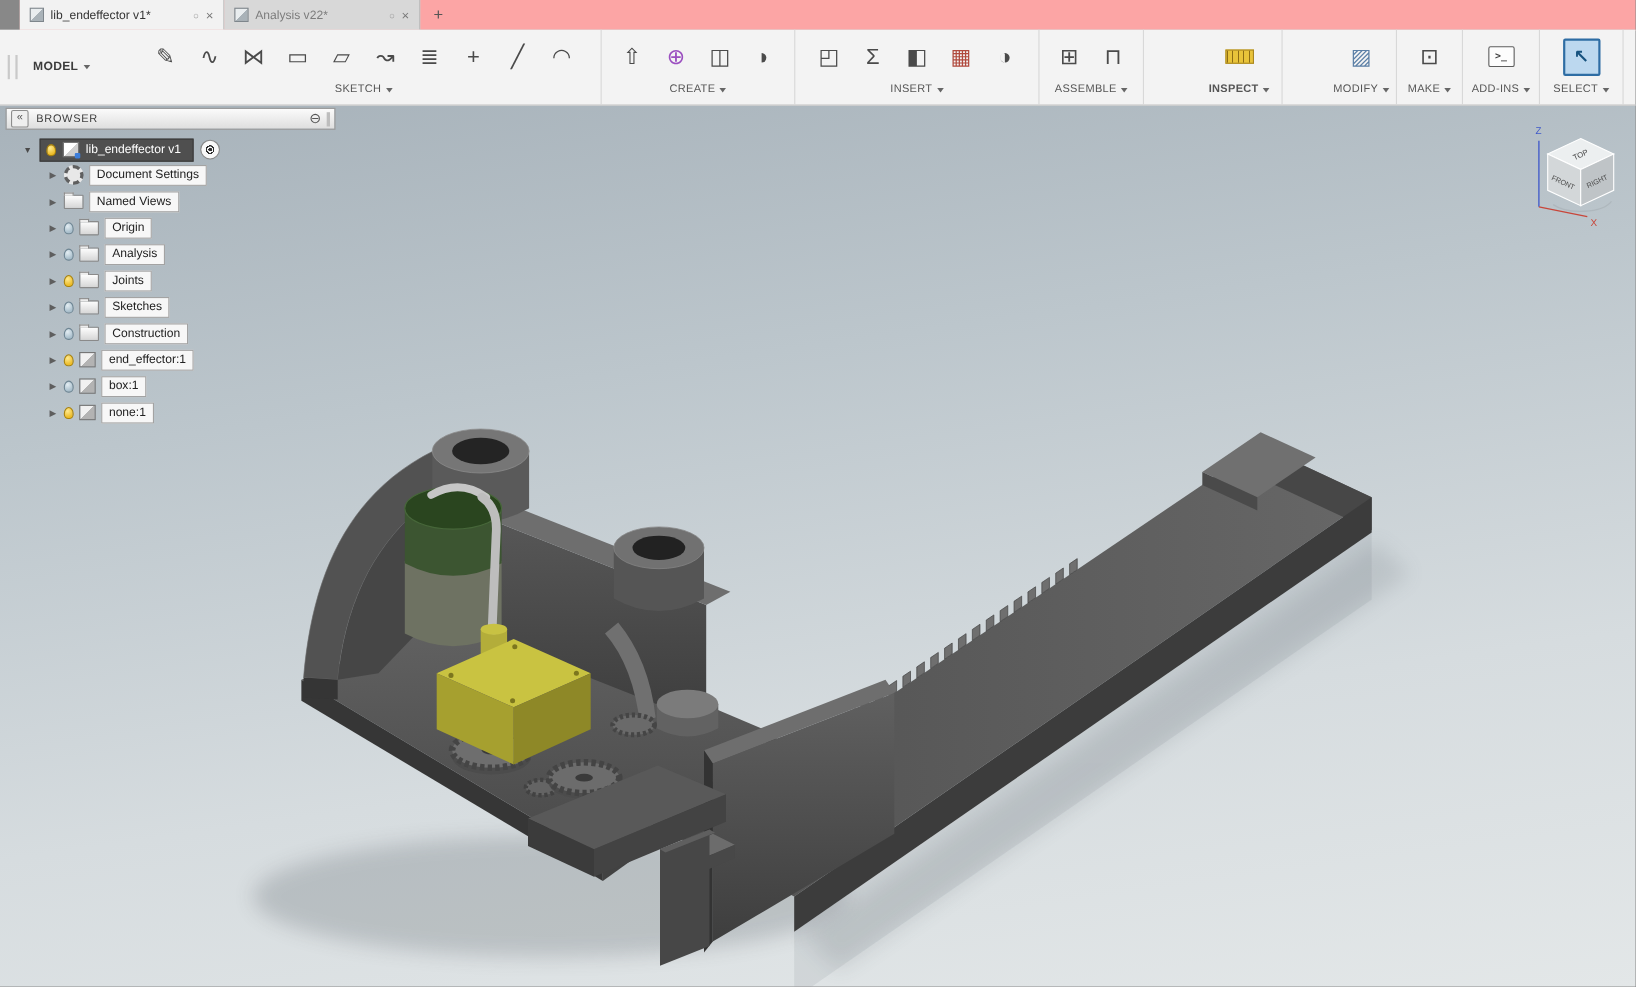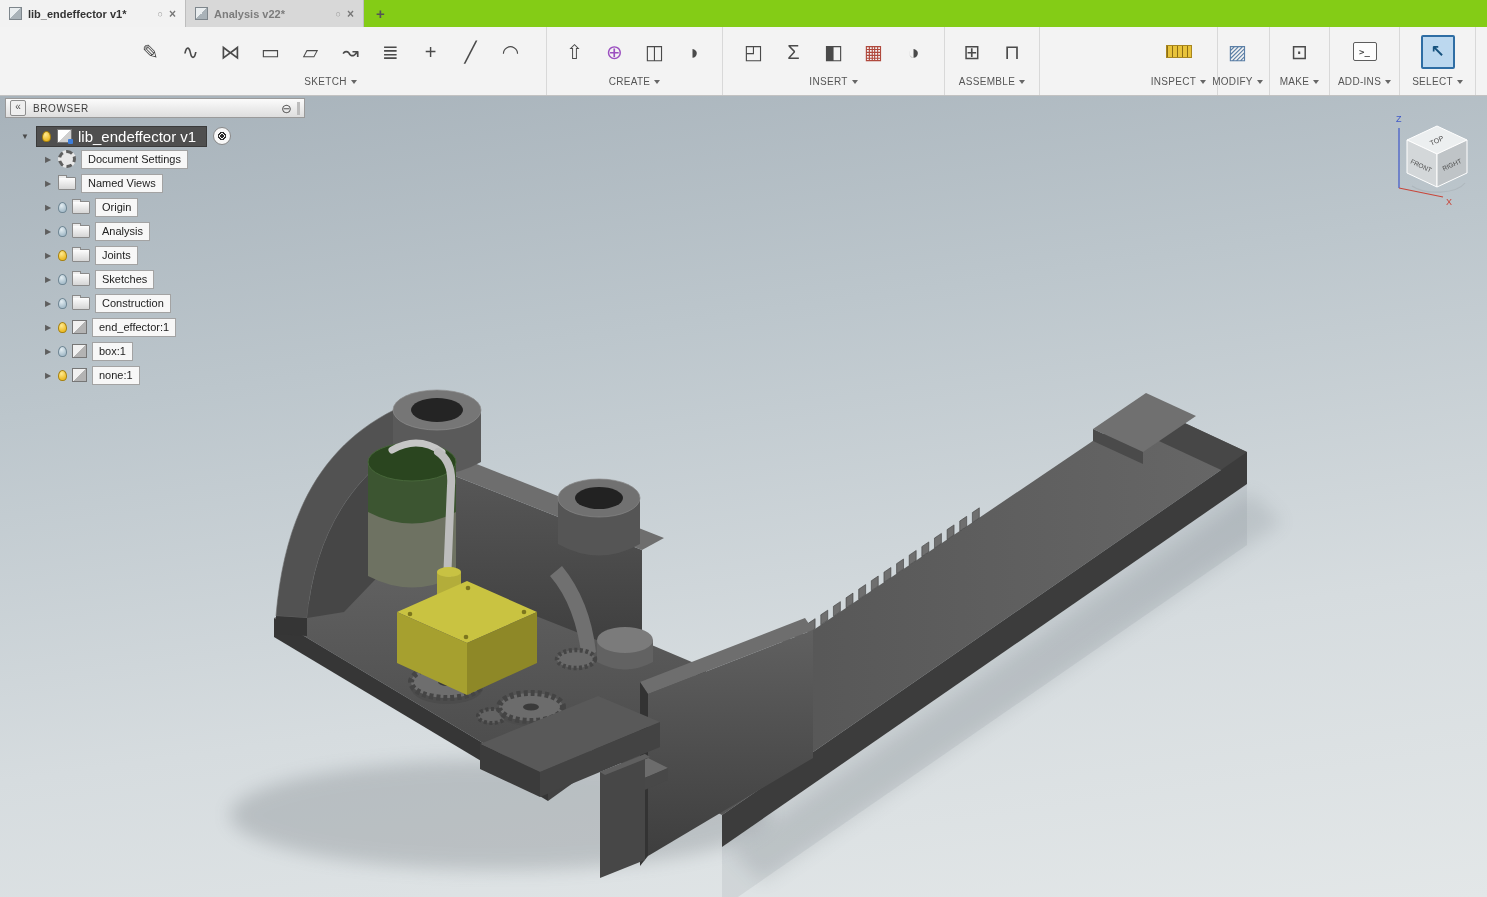--- a/index.html
+++ b/index.html
@@ -4,22 +4,22 @@
 <style>
   html,body{margin:0;padding:0;background:#888;}
   .stage{position:relative;width:1487px;height:897px;overflow:hidden;
          font-family:"Liberation Sans","DejaVu Sans",sans-serif;
          -webkit-font-smoothing:antialiased;}
   
   .canvas{position:absolute;left:0;top:95px;right:0;bottom:0;
           background:linear-gradient(172deg,#a7b2ba 0%,#bcc6cc 32%,#d6dcdf 68%,#e3e7e8 100%);}
   .model-svg{position:absolute;left:0;top:0;width:1487px;height:897px;z-index:1;}
   
-  .tabbar{position:absolute;left:0;top:0;right:0;height:27px;background:#84cc16;
-          border-bottom:1px solid #b5b5b5;display:flex;align-items:stretch;z-index:20;font-weight:bold;}
+  .tabbar{position:absolute;left:18px;top:0;right:0;height:27px;background:#fca5a5;
+          border-bottom:1px solid #b5b5b5;display:flex;align-items:stretch;z-index:20;}
   .tab{display:flex;align-items:center;gap:6px;padding:0 9px;font-size:11px;color:#7c7c7c;
        background:#d8d8d8;border-right:1px solid #bdbdbd;width:178px;box-sizing:border-box;}
   .tab.active{background:#f2f2f2;color:#333;width:186px;}
   .tab-label{white-space:nowrap;overflow:hidden;text-overflow:ellipsis;flex:1;}
   .mini-cube{width:11px;height:11px;flex:0 0 auto;border:1px solid #7e868c;
              background:linear-gradient(135deg,#e9edef 50%,#a9b2b8 50%);}
   .tab-ring{font-size:9px;color:#9a9a9a;}
   .tab-close{font-size:12px;color:#777;cursor:default;}
   .newtab{display:flex;align-items:center;padding:0 12px;font-size:15px;color:#555;}
   
@@ -75,21 +75,21 @@
                background:#ededed;border:1px solid #8a8a8a;border-bottom:none;}
   .comp-icon{width:13px;height:12px;border:1px solid #767676;flex:0 0 auto;position:relative;
              background:linear-gradient(135deg,#f1f1f1 50%,#b3b3b3 50%);}
   .comp-icon.rootc{background:linear-gradient(135deg,#ffffff 50%,#cfcfcf 50%);}
   .comp-icon.rootc::after{content:"";position:absolute;right:-2px;bottom:-2px;width:5px;height:5px;
              background:#3d7edb;border-radius:1px;}
   .tree-label{background:#f7f7f7;border:1px solid #a3a3a3;padding:0 6px;height:17px;
               line-height:17px;color:#222;white-space:nowrap;}
   .root-bar{display:flex;align-items:center;gap:6px;background:#4f4f4f;border:1px solid #3a3a3a;
             height:19px;padding:0 10px 0 5px;}
-  .root-label{color:#fff;font-size:15px;white-space:nowrap;}
+  .root-label{color:#fff;font-size:11px;white-space:nowrap;}
   .activate-ring{width:16px;height:16px;border-radius:50%;background:#f8f8f8;border:1px solid #888;
             display:flex;align-items:center;justify-content:center;flex:0 0 auto;}
   .ring-dot{width:10px;height:10px;border-radius:50%;
     background:radial-gradient(circle,#2e2e2e 0 1.6px,rgba(0,0,0,0) 1.7px 2.8px,#2e2e2e 2.9px 3.9px,rgba(0,0,0,0) 4px);}
 </style>
 </head>
 <body>
 
 <div class="stage">
 
@@ -248,20 +248,27 @@
           <span class="mini-cube"></span>
           <span class="tab-label">Analysis v22*</span>
           <span class="tab-ring">○</span>
           <span class="tab-close">×</span>
         </div>
       </div>
     <div class="newtab">+</div>
   </div>
 
   <div class="toolbar">
+    <div class="model-area">
+      <div class="grip"></div>
+      <div class="model-btn">
+        <span>MODEL</span>
+        <span class="chev"></span>
+      </div>
+    </div>
     <div class="groups">
         <div class="group" style="left: 115px; width: 432px;">
           <div class="tool-icons">
             <div class="tool-btn">
               <span class="glyph">✎</span>
             </div>
             <div class="tool-btn">
               <span class="glyph">∿</span>
             </div>
             <div class="tool-btn">
@@ -344,21 +351,21 @@
             </div>
             <div class="tool-btn">
               <span class="glyph">⊓</span>
             </div>
           </div>
           <div class="group-label">
             <span>ASSEMBLE</span>
             <span class="chev"></span>
           </div>
         </div>
-        <div class="group" style="left: 1140px; width: 78px;">
+        <div class="group" style="left: 1088px; width: 78px; font-weight: bold;">
           <div class="tool-icons">
             <div class="tool-btn">
               <span class="measure-shape"></span>
             </div>
           </div>
           <div class="group-label">
             <span>INSPECT</span>
             <span class="chev"></span>
           </div>
         </div>

